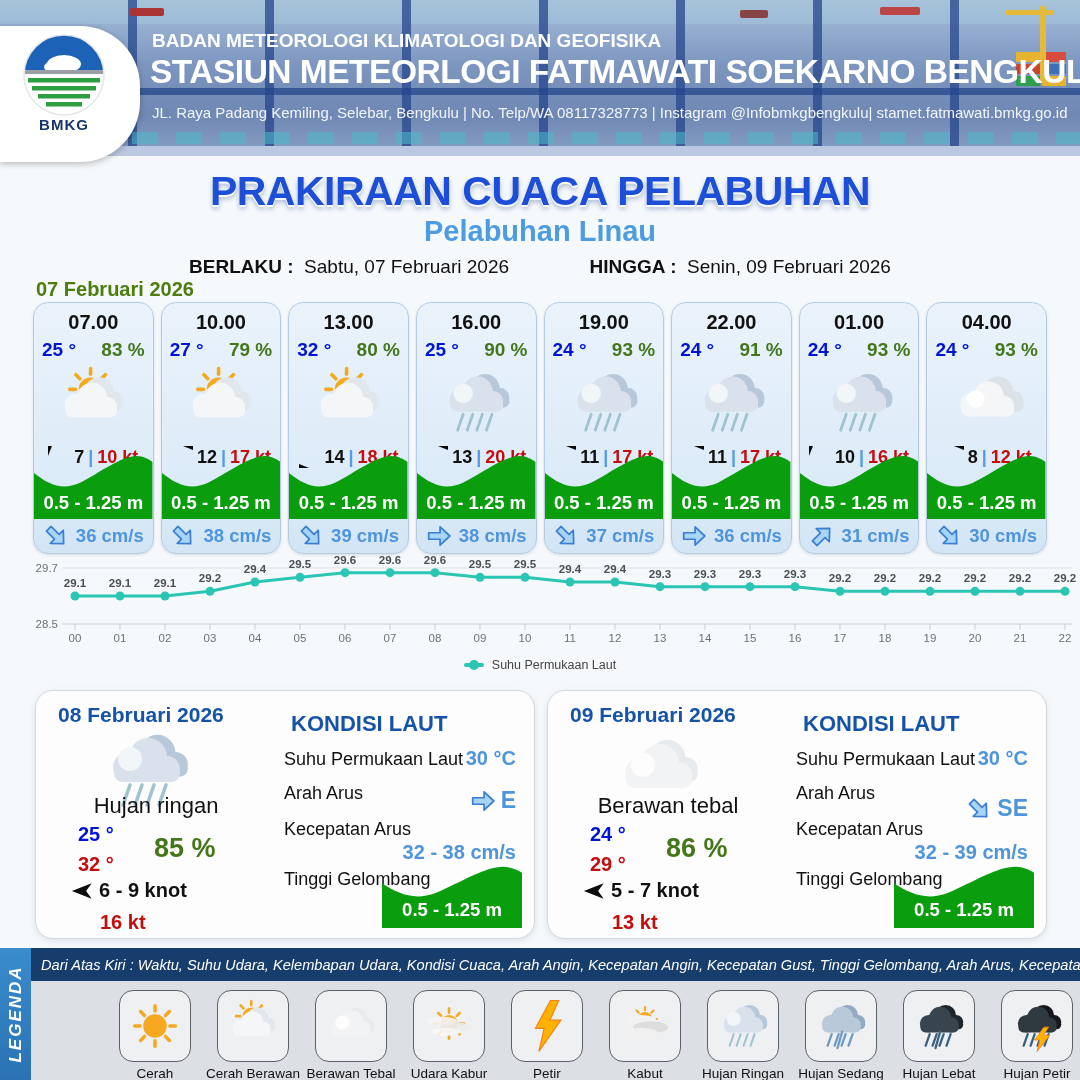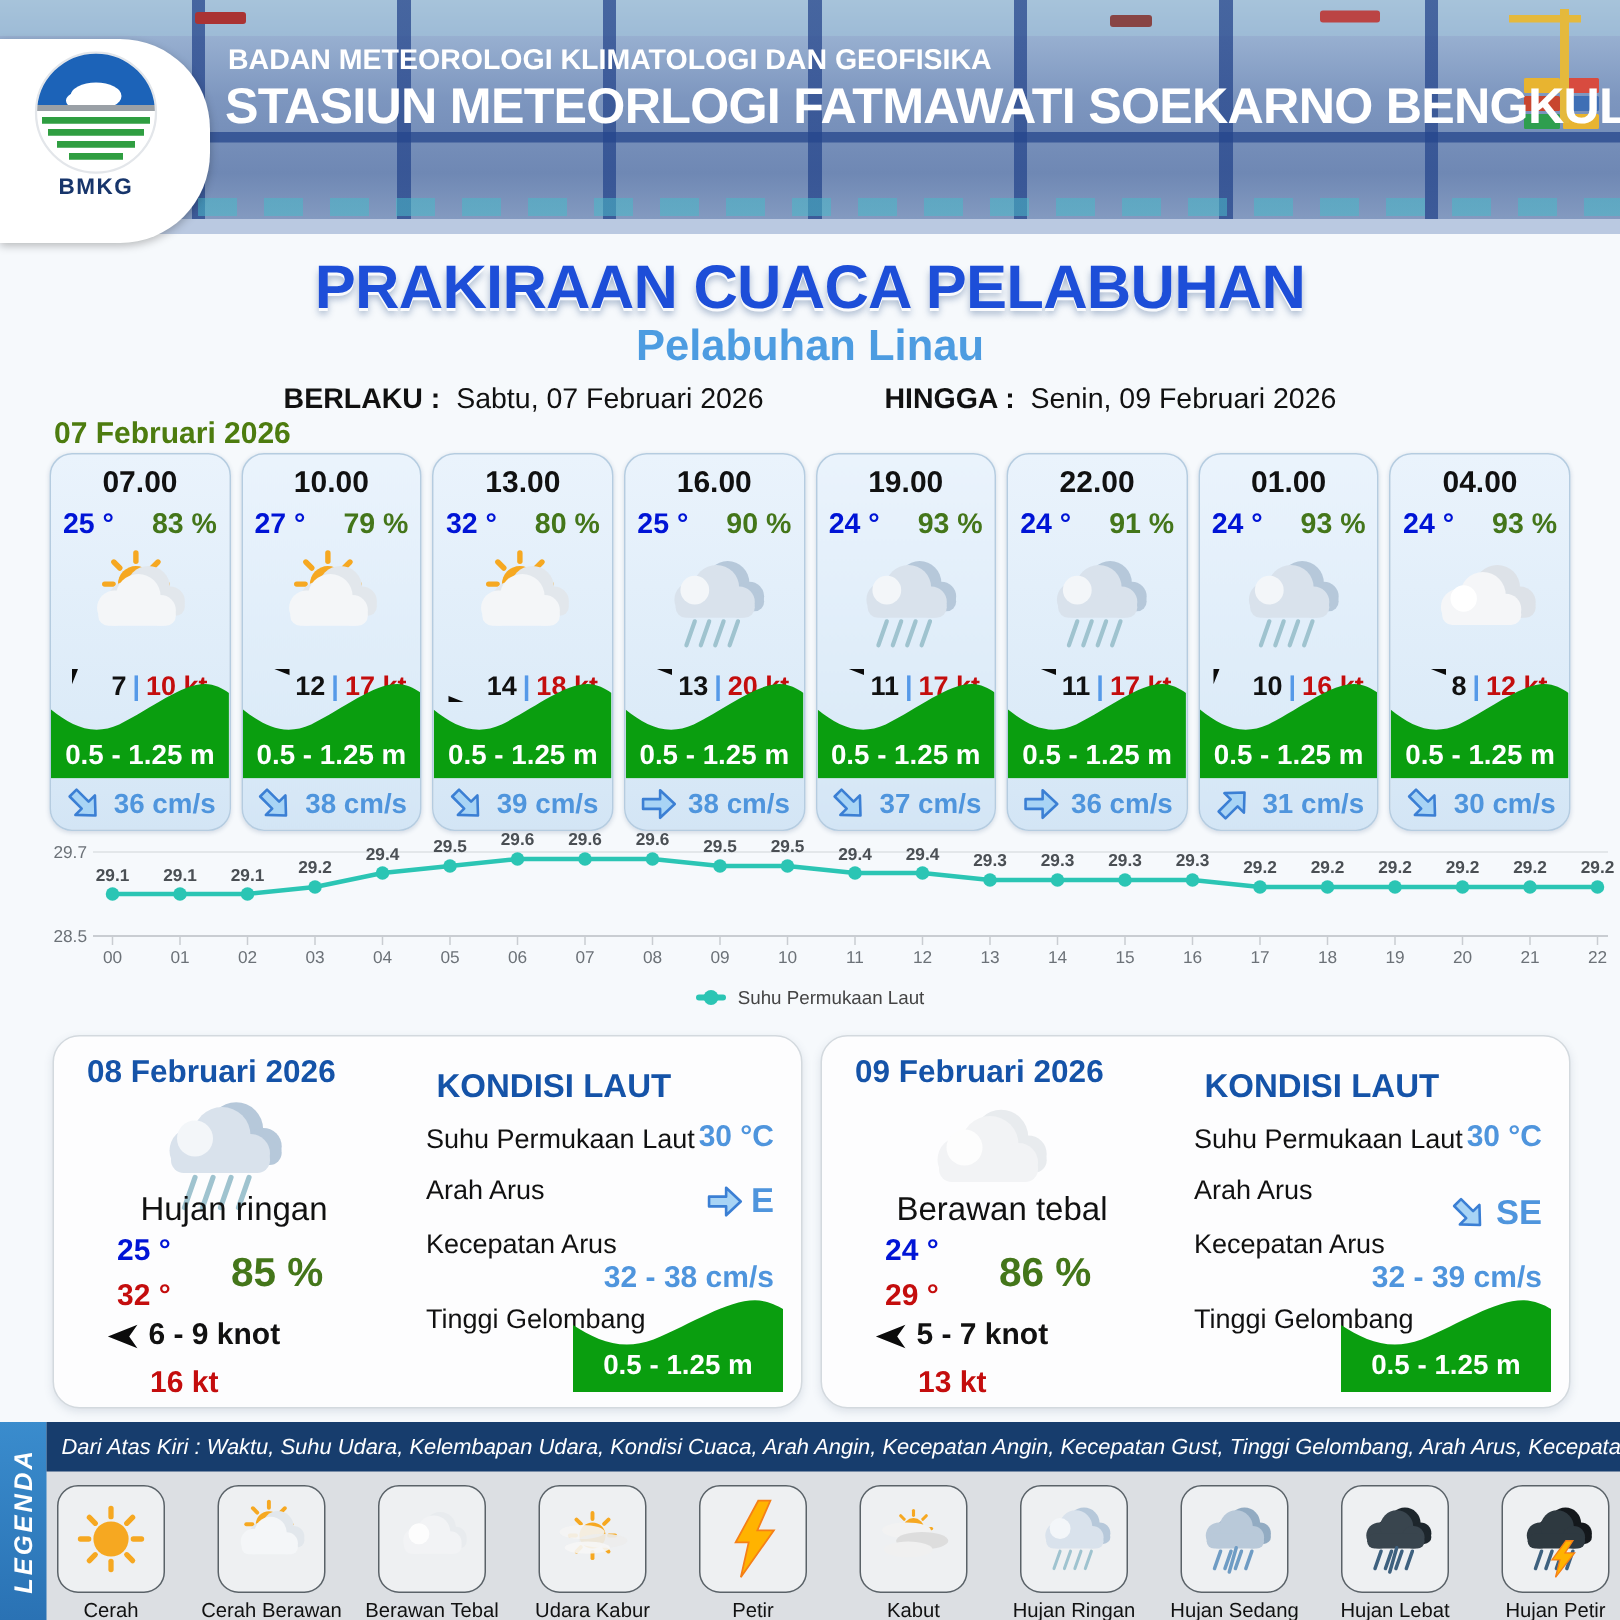--- a/index.html
+++ b/index.html
@@ -80,22 +80,22 @@
   .d-wavebox{position:absolute;right:12px;bottom:10px;width:140px;height:66px;}
   .d-wavebox svg{position:absolute;inset:0;width:100%;height:100%;}
   .d-wavebox span{position:absolute;left:0;right:0;bottom:7px;text-align:center;color:#fff;font-weight:bold;font-size:18.5px;}
   
   #legend{position:absolute;left:0;top:948px;width:1080px;height:132px;background:#dcdfe3;}
   #legenda-strip{position:absolute;left:0;top:0;width:31px;height:132px;background:linear-gradient(180deg,#3a8ccd,#2a72b4);}
   #legenda-strip span{position:absolute;left:50%;top:50%;transform:translate(-50%,-50%) rotate(-90deg);
     color:#fff;font-weight:bold;font-style:italic;font-size:17px;letter-spacing:2px;white-space:nowrap;}
   #legend-note{position:absolute;left:31px;right:0;top:0;height:33px;background:#173d6d;color:#fff;
     font-style:italic;font-size:14.6px;display:flex;align-items:center;padding-left:10px;box-sizing:border-box;white-space:nowrap;}
-  #legend-items{position:absolute;left:31px;right:0;top:33px;bottom:0;display:flex;justify-content:space-between;
-    align-items:flex-start;padding-top:9px;}
+  #legend-items{position:absolute;left:31px;right:0;top:33px;bottom:0;display:flex;justify-content:flex-end;
+    align-items:flex-start;padding-top:9px;gap:12px;}
   .litem{display:flex;flex-direction:column;align-items:center;width:86px;}
   .lbox{width:70px;height:70px;border:1.5px solid #5a6268;border-radius:14px;background:#eef0f2;
     display:flex;align-items:center;justify-content:center;}
   .lbox svg{width:58px;height:58px;}
   .llab{margin-top:4px;font-size:13.5px;color:#111;text-align:center;white-space:nowrap;}
 </style>
 </head>
 <body>
 
 <svg width="0" height="0" style="position:absolute">
@@ -228,20 +228,21 @@
           <rect x="10" y="53" width="64" height="4.5" fill="#2f9e41"></rect>
           <rect x="16" y="61" width="52" height="4.5" fill="#2f9e41"></rect>
           <rect x="24" y="69" width="36" height="4.5" fill="#2f9e41"></rect>
         </g>
         <circle cx="42" cy="42" r="40" fill="none" stroke="#e3e6ea" stroke-width="1.5"></circle>
       </svg>
       <div class="bmkg">BMKG</div>
     </div>
     <div class="h-org">BADAN METEOROLOGI KLIMATOLOGI DAN GEOFISIKA</div>
     <div class="h-station">STASIUN METEORLOGI FATMAWATI SOEKARNO BENGKULU</div>
+    <div class="h-addr">JL.  Raya Padang Kemiling, Selebar, Bengkulu | No. Telp/WA 08117328773 | Instagram @Infobmkgbengkulu| stamet.fatmawati.bmkg.go.id</div>
   </div>
 
   <div class="t-main">PRAKIRAAN CUACA PELABUHAN</div>
   <div class="t-sub">Pelabuhan Linau</div>
   <div class="t-valid">
     <b>BERLAKU :</b>&nbsp;
     <span>Sabtu, 07 Februari 2026</span>
     <span class="gap"></span>
     <b>HINGGA :</b>&nbsp;
     <span>Senin, 09 Februari 2026</span>

